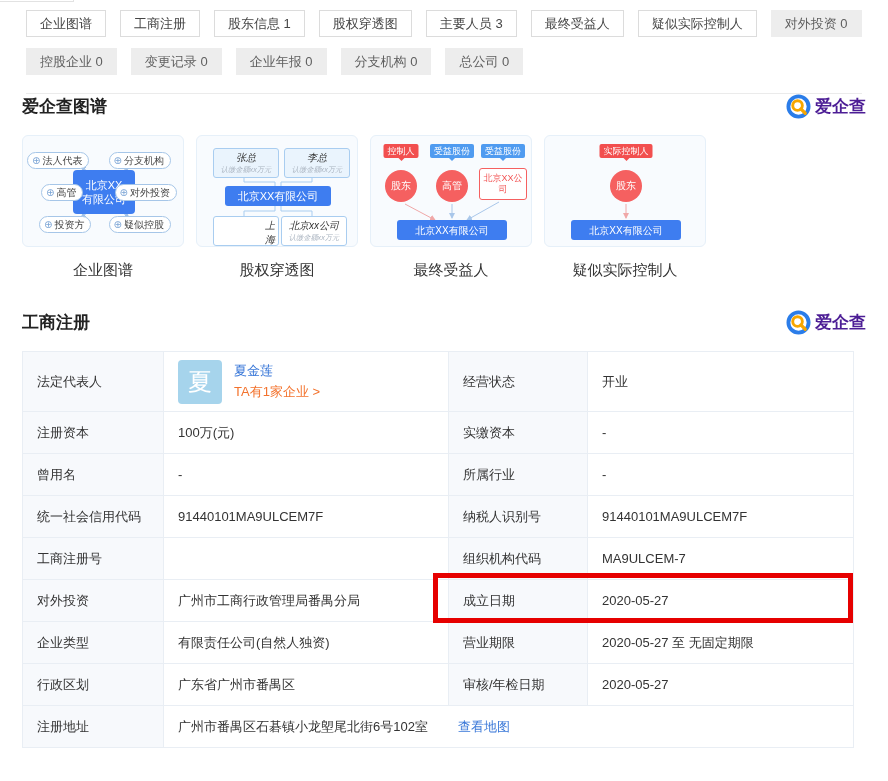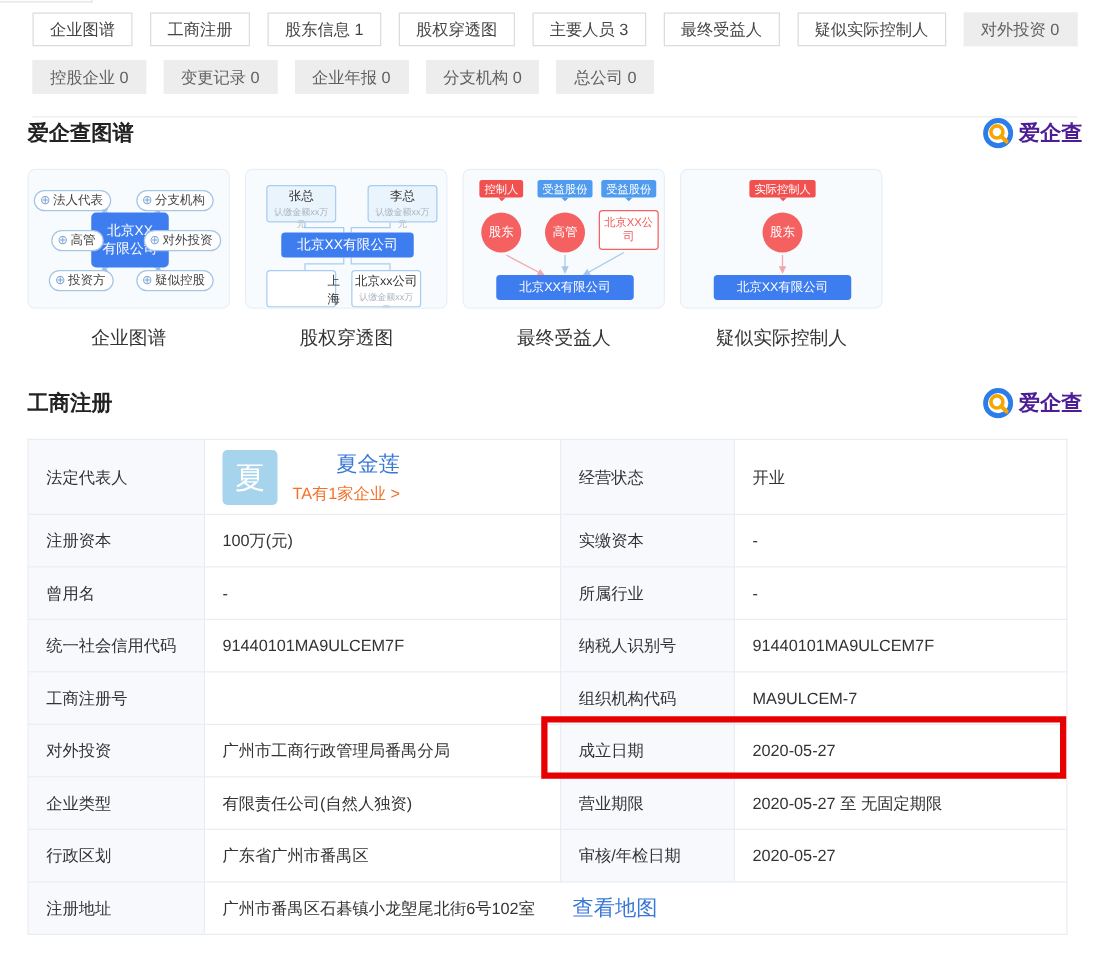--- a/index.html
+++ b/index.html
@@ -32,22 +32,22 @@
   .gcard svg.wires { position:absolute; left:0; top:0; }
   .captions { display:flex; gap:12px; margin-top:14px; }
   .caption { width:162px; text-align:center; font-size:15px; color:#333; }
 
   .blue-box { position:absolute; background:#3e7df0; color:#fff; border-radius:4px;
     display:flex; flex-direction:column; align-items:center; justify-content:center;
     font-size:11px; line-height:1.3; z-index:2; }
   .pill { position:absolute; background:#fff; border:1px solid #a6c6e8; border-radius:10px;
     font-size:10px; color:#444; line-height:15px; padding:0 6px 0 4px; white-space:nowrap; z-index:2; }
   .pill .plus { color:#7da6d6; font-size:10px; margin-right:2px; }
-  .sq-node { position:absolute; width:56px; height:30px; border:1px solid #a9cdf0; border-radius:3px;
-    text-align:center; z-index:2; }
+  .sq-node { position:absolute; width:66px; height:30px; border:1px solid #a9cdf0; border-radius:3px;
+    text-align:center; z-index:2;font-style:italic; }
   .sq-node.tint { background:#eaf4fd; }
   .sq-node.white { background:#fff; }
   .sq-node .nm { font-size:10px; color:#333; line-height:14px; margin-top:2px; }
   .sq-node .sub { font-size:8px; color:#aab4c0; line-height:10px; transform:scale(.9); }
   .tag { position:absolute; transform:translateX(-50%); color:#fff; font-size:9px; line-height:14px;
     padding:0 4px; border-radius:2px; white-space:nowrap; z-index:3; }
   .tag.red { background:#f24f4f; } .tag.blue { background:#4f9bf0; }
   .tag:after { content:""; position:absolute; left:50%; bottom:-3px; margin-left:-3px;
     border-left:3px solid transparent; border-right:3px solid transparent; }
   .tag.red:after { border-top:3px solid #f24f4f; }
@@ -61,21 +61,21 @@
   
   .table-wrap { position:relative; margin:16px 22px 0 22px; }
   table.reg { width:831px; border-collapse:collapse; table-layout:fixed; }
   table.reg td { border:1px solid #e9eef4; font-size:13px; color:#333; padding:0 14px; height:42px; vertical-align:middle; }
   td.lbl { background:#f7f9fc; color:#3c3c3c; }
   tr.first td { height:60px; }
   .rep-cell { display:flex; align-items:center; gap:12px; }
   .avatar { width:44px; height:44px; border-radius:4px; background:#a6d4ec; color:#fff;
     font-size:24px; display:flex; align-items:center; justify-content:center; flex:0 0 44px; }
   .rep-links { display:flex; flex-direction:column; gap:3px; }
-  a.blue-link { color:#3a78d8; text-decoration:none; font-size:17px; cursor:pointer;text-align:right; }
+  a.blue-link { color:#3a78d8; text-decoration:none; font-size:13px; cursor:pointer; }
   a.orange-link { color:#f3722c; text-decoration:none; font-size:13px; cursor:pointer; }
   .addr-cell { display:flex; align-items:center; }
   .addr-cell .map { margin-left:30px; }
 
   .highlight-box { position:absolute; left:411px; top:222px; width:420px; height:50px;
     border:5px solid #e60000; pointer-events:none; z-index:5; }
 </style>
 </head>
 <body>
 
@@ -152,21 +152,21 @@
             <polyline points="47,42 47,46 78,46 78,50"></polyline>
             <polyline points="115,42 115,46 84,46 84,50"></polyline>
             <polyline points="78,70 78,75 47,75 47,80"></polyline>
             <polyline points="84,70 84,75 115,75 115,80"></polyline>
           </g>
         </svg>
         <div class="sq-node tint" style="left:16px; top:12px;">
           <div class="nm">张总</div>
           <div class="sub">认缴金额xx万元</div>
         </div>
-        <div class="sq-node tint" style="left:97px; top:12px;">
+        <div class="sq-node tint" style="left:87px; top:12px;">
           <div class="nm">李总</div>
           <div class="sub">认缴金额xx万元</div>
         </div>
         <div class="blue-box" style="left:28px; top:50px; width:106px; height:20px; border-radius:3px;">
           <span>北京XX有限公司</span>
         </div>
         <div class="sq-node white" style="left:16px; top:80px;padding-left:48px;">
           <div class="nm">上海xx公司</div>
           <div class="sub">认缴金额xx万元</div>
         </div>

